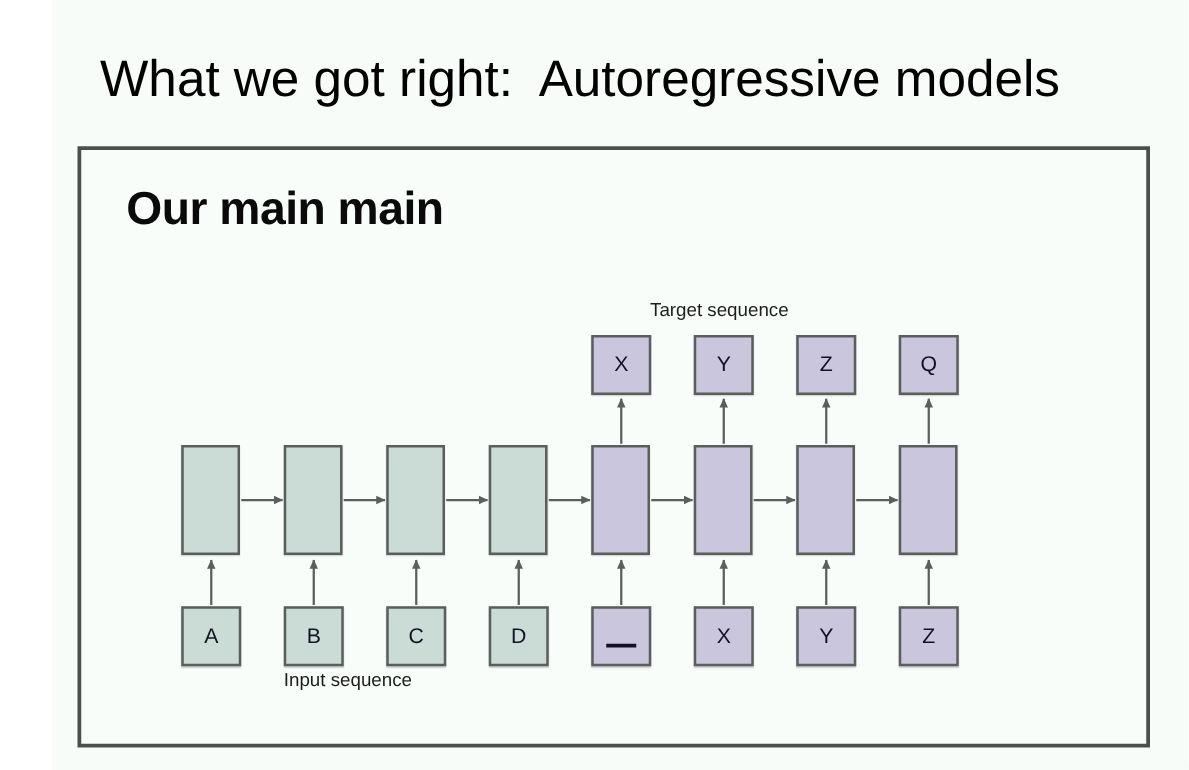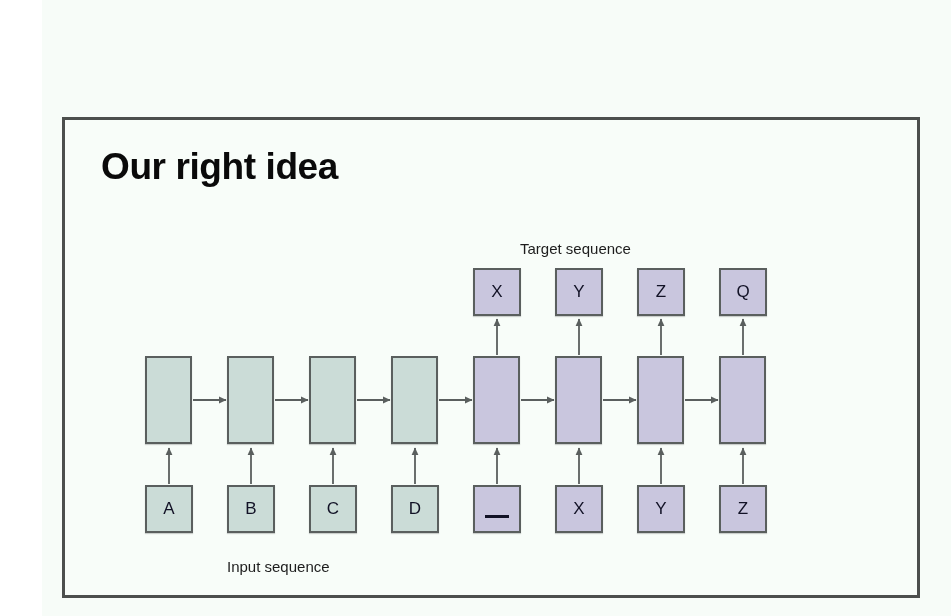--- a/index.html
+++ b/index.html
@@ -63,21 +63,21 @@
     width: 858px;
     height: 481px;
   }
   .diag-label {
     position: absolute;
     font-size: 15px;
     color: #1d1d1d;
     white-space: nowrap;
   }
   .label-target { left: 455px; top: 120px; }
-  .label-input  { left: 162px; top: 438px; }
+  .label-input  { left: 162px; top: 416px; }
 
   .node {
     position: absolute;
     box-sizing: border-box;
     border: 2px solid #5a5f5e;
     display: flex;
     align-items: center;
     justify-content: center;
     font-size: 17px;
     color: #121226;
@@ -108,24 +108,25 @@
     margin-top: 14px;
   }
 </style>
 </head>
 <body>
 
 <div id="page">
 
   <div class="canvas-bg"></div>
 
+  <div class="deck-title">What we got right:  Autoregressive models</div>
 
   <div class="slide-frame">
 
-    <div class="slide-title">Our right idea</div>
+    <div class="slide-title">Our main main</div>
 
     <div class="diagram">
 
       <div class="diag-label label-target">Target sequence</div>
 
       <div class="diag-label label-input">Input sequence</div>
 
       <svg class="arrow-layer" viewBox="0 0 858 481" width="858" height="481">
         <defs>
           <marker id="ah" markerWidth="8" markerHeight="8" refX="7" refY="4" orient="auto" markerUnits="userSpaceOnUse">

